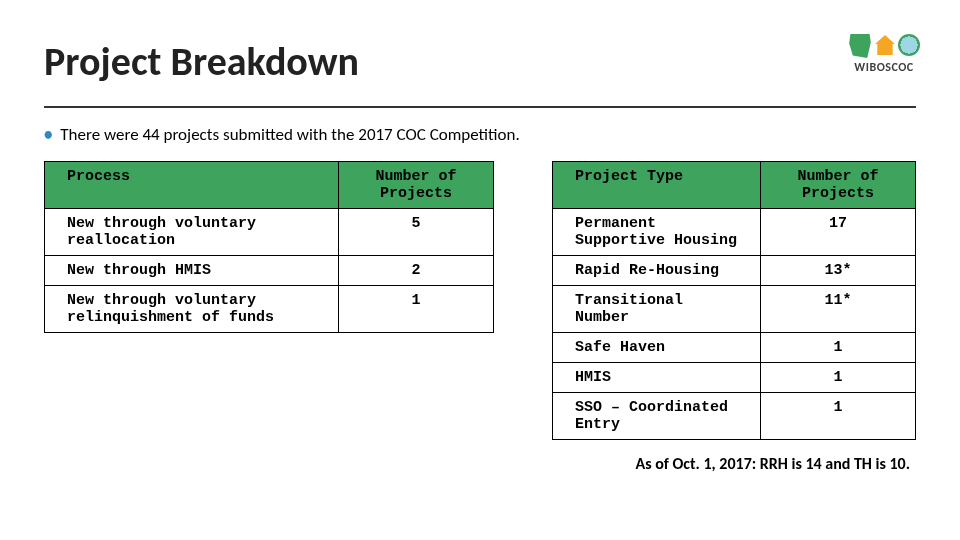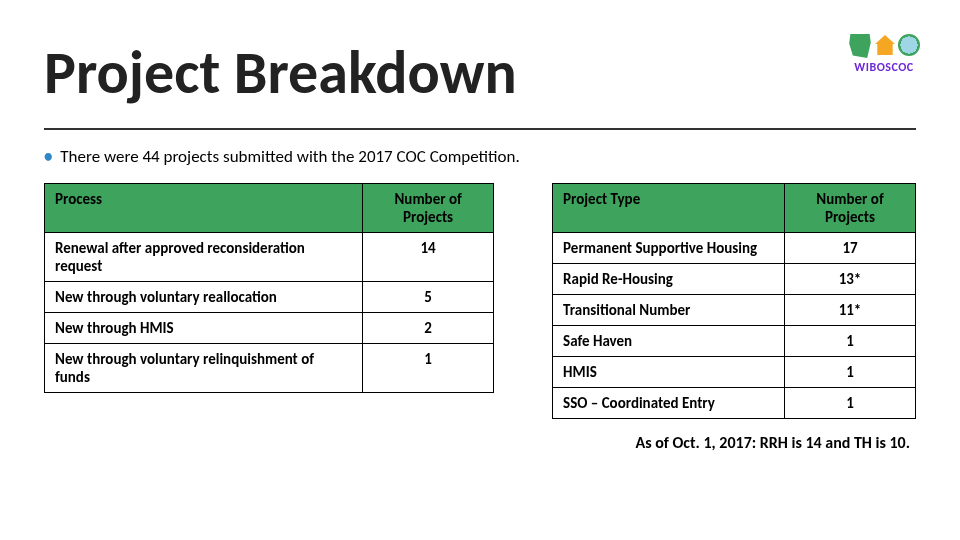--- a/index.html
+++ b/index.html
@@ -12,21 +12,21 @@
     color: #000;
   }
   .slide {
     position: relative;
     width: 960px;
     height: 540px;
     box-sizing: border-box;
     padding: 40px 44px 30px 44px;
   }
   .title {
-    font-size: 60px;
+    font-size: 40px;
     font-weight: 700;
     color: #222;
     margin: 0;
     line-height: 1.1;
   }
   .logo {
     position: absolute;
     top: 34px;
     right: 40px;
     text-align: center;
@@ -51,21 +51,21 @@
   }
   .logo-globe {
     width: 22px;
     height: 22px;
     border-radius: 50%;
     background: radial-gradient(circle at 50% 50%, #9fd6e6 0 55%, #3da35d 55% 100%);
   }
   .logo-text {
     font-size: 12px;
     font-weight: 700;
-    color: #6d28d9;
+    color: #404040;
     letter-spacing: 0.5px;
   }
   .rule {
     margin-top: 22px;
     border: none;
     border-top: 2px solid #333;
     width: 100%;
   }
   .bullet-line {
     margin-top: 16px;
@@ -83,24 +83,25 @@
     align-items: flex-start;
   }
   table {
     border-collapse: collapse;
     font-size: 15px;
   }
   .tbl-left { width: 470px; }
   .tbl-right { width: 380px; margin-left: 36px; }
   th, td {
     border: 1px solid #000;
-    padding: 6px 10px;
+    padding: 6px 22px;
     text-align: left;
     vertical-align: top;
     font-weight: 600;
+    font-family: Liberation Mono, monospace;
   }
   th {
     background: #3da35d;
     color: #000;
     font-weight: 700;
   }
   th.numcol, td.numcol {
     text-align: center;
     width: 110px;
   }
@@ -139,24 +140,20 @@
 
     <table class="tbl-left">
       <thead>
         <tr>
           <th>Process</th>
           <th class="numcol">Number of Projects</th>
         </tr>
       </thead>
       <tbody>
         <tr>
-          <td>Renewal after approved reconsideration request</td>
-          <td class="numcol">14</td>
-        </tr>
-        <tr>
           <td>New through voluntary reallocation</td>
           <td class="numcol">5</td>
         </tr>
         <tr>
           <td>New through HMIS</td>
           <td class="numcol">2</td>
         </tr>
         <tr>
           <td>New through voluntary relinquishment of funds</td>
           <td class="numcol">1</td>

